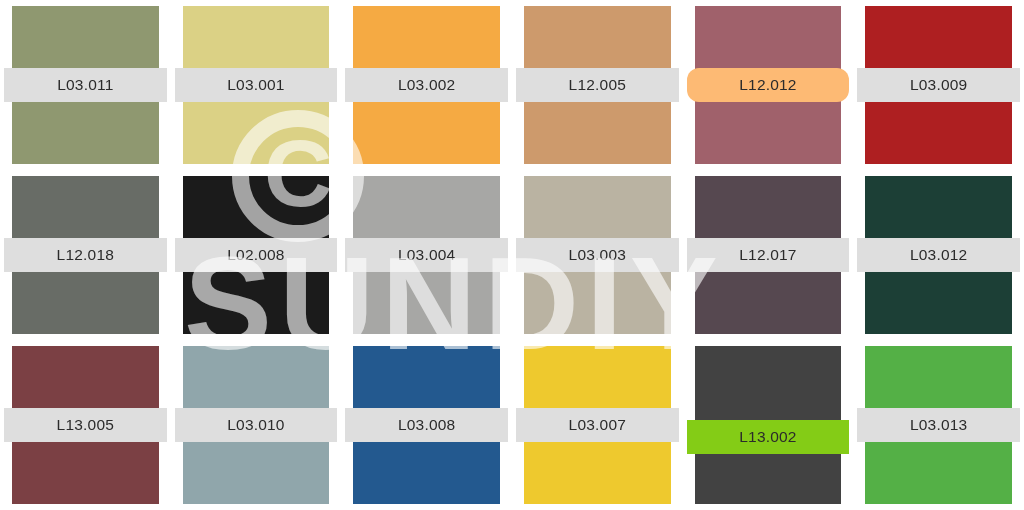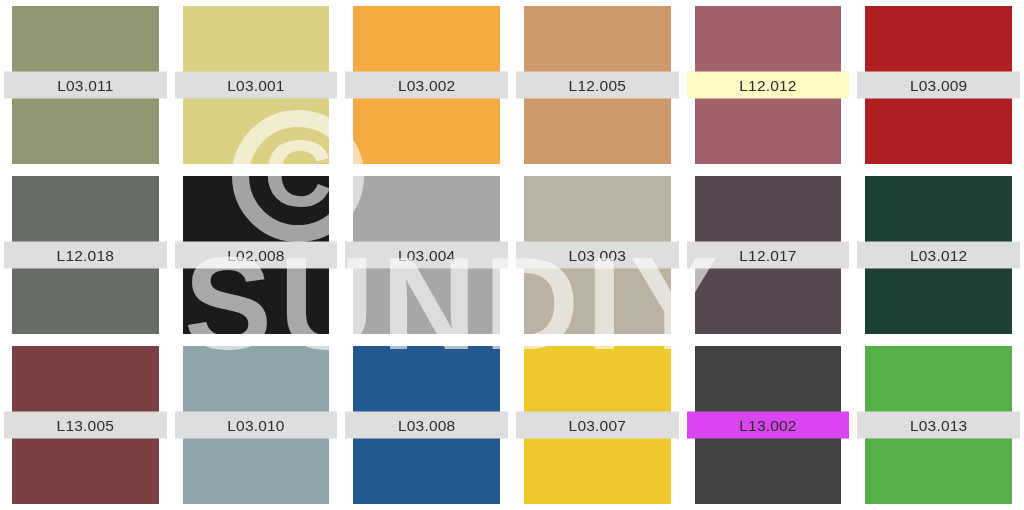--- a/index.html
+++ b/index.html
@@ -49,21 +49,21 @@
     align-items: center;
     justify-content: center;
   }
 
   .swatch-label-band {
     position: absolute;
     left: -8px;
     right: -8px;
     top: 50%;
     transform: translateY(-50%);
-    height: 27px;
+    height: 34px;
     background: #dedede;
     display: flex;
     align-items: center;
     justify-content: center;
   }
 
   .swatch-label-text {
     font-family: "Liberation Sans", sans-serif;
     font-size: 15.5px;
     letter-spacing: 0.2px;
@@ -150,21 +150,21 @@
       </div>
       <div class="swatch-cell">
         <div class="swatch" style="background: rgb(205, 154, 108);">
           <div class="swatch-label-band" style="background: rgb(222, 222, 222);">
             <span class="swatch-label-text" style="color: rgb(43, 43, 43);">L12.005</span>
           </div>
         </div>
       </div>
       <div class="swatch-cell">
         <div class="swatch" style="background: rgb(160, 97, 107);">
-          <div class="swatch-label-band" style="background: #fef9c3;">
+          <div class="swatch-label-band" style="background: #fdba74; border-radius: 12px;">
             <span class="swatch-label-text" style="color: rgb(43, 43, 43);">L12.012</span>
           </div>
         </div>
       </div>
       <div class="swatch-cell">
         <div class="swatch" style="background: rgb(174, 31, 33);">
           <div class="swatch-label-band" style="background: rgb(222, 222, 222);">
             <span class="swatch-label-text" style="color: rgb(43, 43, 43);">L03.009</span>
           </div>
         </div>
@@ -234,21 +234,21 @@
       </div>
       <div class="swatch-cell">
         <div class="swatch" style="background: rgb(238, 201, 46);">
           <div class="swatch-label-band" style="background: rgb(222, 222, 222);">
             <span class="swatch-label-text" style="color: rgb(43, 43, 43);">L03.007</span>
           </div>
         </div>
       </div>
       <div class="swatch-cell">
         <div class="swatch" style="background: rgb(66, 66, 66);">
-          <div class="swatch-label-band" style="background: #d946ef;">
+          <div class="swatch-label-band" style="background: #84cc16; margin-top: 12px;">
             <span class="swatch-label-text" style="color: rgb(43, 43, 43);">L13.002</span>
           </div>
         </div>
       </div>
       <div class="swatch-cell">
         <div class="swatch" style="background: rgb(84, 176, 70);">
           <div class="swatch-label-band" style="background: rgb(222, 222, 222); text-align: center;">
             <span class="swatch-label-text" style="color: rgb(43, 43, 43);">L03.013</span>
           </div>
         </div>

